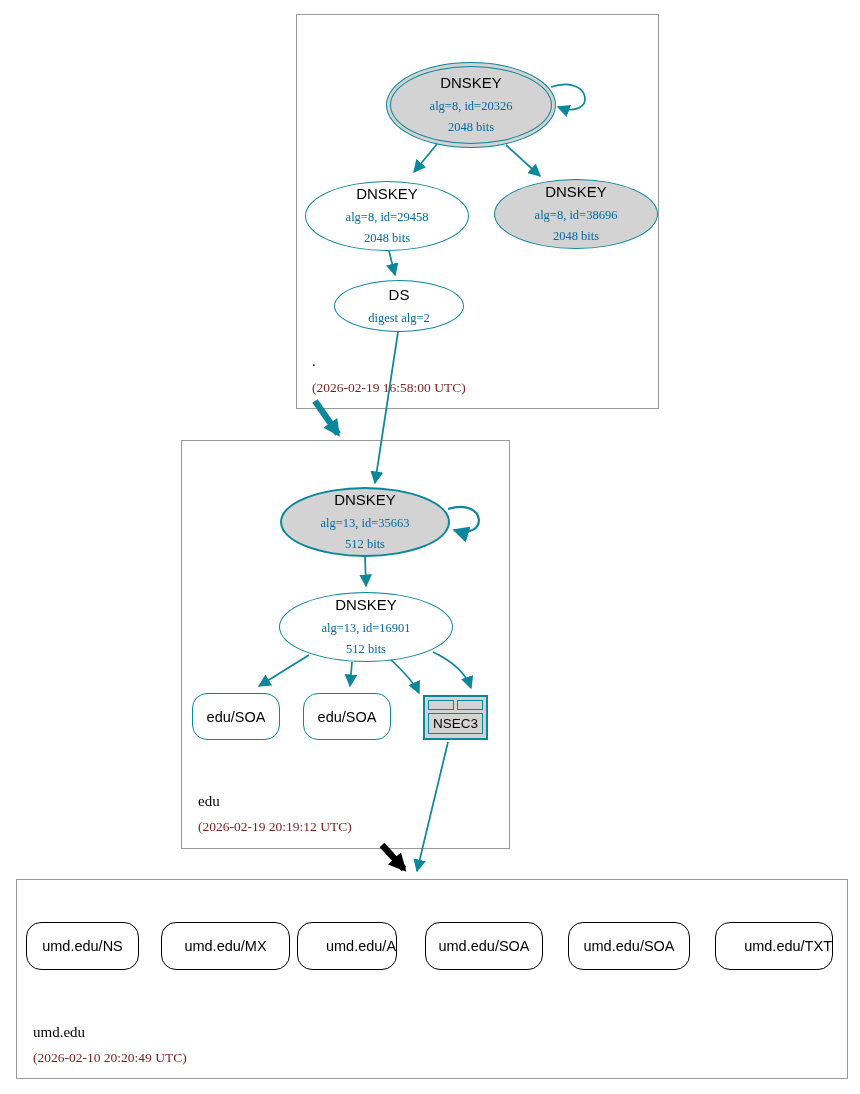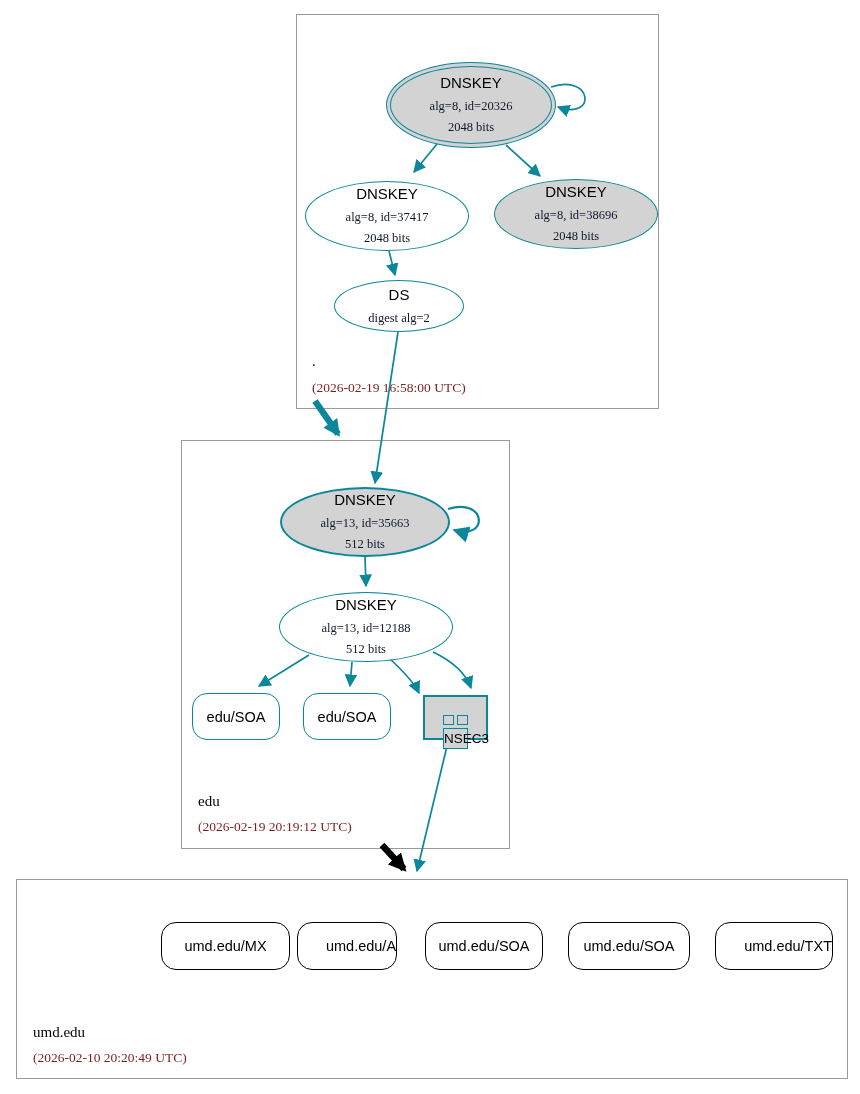--- a/index.html
+++ b/index.html
@@ -10,25 +10,25 @@
   .zone-box{position:absolute;border:1px solid #9b9b9b;background:transparent;z-index:0;}
   .zone-label{position:absolute;z-index:1;font-size:15px;color:#000;font-family:"Liberation Serif",serif;}
   .zone-ts{position:absolute;z-index:1;font-size:13.5px;color:#7f1d1d;font-family:"Liberation Serif",serif;}
   #edges{position:absolute;left:0;top:0;z-index:2;pointer-events:none;}
   .node{position:absolute;z-index:3;display:flex;flex-direction:column;align-items:center;justify-content:center;box-sizing:border-box;text-align:center;}
   .ellipse{border-radius:50%;background:#fff;border:1.7px solid #0a879a;gap:7px;}
   .ellipse.gray{background:#d3d3d3;}
   .ellipse.double::before{content:"";position:absolute;inset:3px;border:1.6px solid #0a879a;border-radius:50%;pointer-events:none;}
   .ellipse.thick{border-width:2.6px;}
   .node-title{font-family:"Liberation Sans",sans-serif;font-size:15px;line-height:1.1;color:#000;}
-  .node-detail{font-family:"Liberation Serif",serif;font-size:12.5px;line-height:1.15;color:#0f172a;}
+  .node-detail{font-family:"Liberation Serif",serif;font-size:12.5px;line-height:1.15;color:#0369a1;}
   .rrset{border-radius:15px;background:#fff;font-family:"Liberation Sans",sans-serif;font-size:14.5px;color:#000;}
   .rrset.secure{border:1.6px solid #0a879a;}
   .rrset.plain{border:1.8px solid #000;}
-  .nsec3{border:2.6px solid #0a879a;background:#d3d3d3;padding:18px;z-index:3;position:absolute;box-sizing:border-box;}
+  .nsec3{border:2.6px solid #0a879a;background:#d3d3d3;padding:3px;z-index:3;position:absolute;box-sizing:border-box;}
   .nsec3-row{display:flex;gap:3px;height:10px;}
   .nsec3-cell{flex:1;border:1px solid #0a879a;background:#d3d3d3;box-sizing:border-box;}
   .nsec3-label{margin-top:3px;border:1px solid #0a879a;background:#d3d3d3;text-align:center;
     font-family:"Liberation Sans",sans-serif;font-size:13.5px;line-height:19px;height:21px;box-sizing:border-box;color:#000;}
 </style>
 </head>
 <body>
 
 <div id="stage">
 
@@ -73,57 +73,60 @@
     <path d="M382,845 L404,869" fill="none" stroke="#000000" stroke-width="6.5" marker-end="url(#arrBigB)"></path>
   </svg>
 
   <div class="node ellipse gray double" style="left:386px;top:62px;width:170px;height:86px;">
     <span class="node-title">DNSKEY</span>
     <span class="node-detail">alg=8, id=20326</span>
     <span class="node-detail">2048 bits</span>
   </div>
   <div class="node ellipse" style="left:305px;top:181px;width:164px;height:70px;">
     <span class="node-title">DNSKEY</span>
-    <span class="node-detail">alg=8, id=37417</span>
+    <span class="node-detail">alg=8, id=29458</span>
     <span class="node-detail">2048 bits</span>
   </div>
   <div class="node ellipse gray" style="left:494px;top:179px;width:164px;height:70px;">
     <span class="node-title">DNSKEY</span>
     <span class="node-detail">alg=8, id=38696</span>
     <span class="node-detail">2048 bits</span>
   </div>
   <div class="node ellipse" style="left:334px;top:280px;width:130px;height:52px;">
     <span class="node-title">DS</span>
     <span class="node-detail">digest alg=2</span>
   </div>
 
   <div class="node ellipse gray thick" style="left:280px;top:487px;width:170px;height:70px;">
     <span class="node-title">DNSKEY</span>
     <span class="node-detail">alg=13, id=35663</span>
     <span class="node-detail">512 bits</span>
   </div>
   <div class="node ellipse" style="left:279px;top:592px;width:174px;height:70px;">
     <span class="node-title">DNSKEY</span>
-    <span class="node-detail">alg=13, id=12188</span>
+    <span class="node-detail">alg=13, id=16901</span>
     <span class="node-detail">512 bits</span>
   </div>
   <div class="node rrset secure" style="left:192px;top:693px;width:88px;height:47px;">
     <span>edu/SOA</span>
   </div>
   <div class="node rrset secure" style="left:303px;top:693px;width:88px;height:47px;">
     <span>edu/SOA</span>
   </div>
   <div class="nsec3" style="left:423px;top:695px;width:65px;height:45px;">
     <div class="nsec3-row">
       <div class="nsec3-cell"></div>
       <div class="nsec3-cell"></div>
     </div>
     <div class="nsec3-label">NSEC3</div>
   </div>
 
+  <div class="node rrset plain" style="left:26px;top:922px;width:113px;height:48px;">
+    <span>umd.edu/NS</span>
+  </div>
   <div class="node rrset plain" style="left:161px;top:922px;width:129px;height:48px;">
     <span>umd.edu/MX</span>
   </div>
   <div class="node rrset plain" style="left:297px;top:922px;width:100px;height:48px;padding-left:28px;">
     <span>umd.edu/A</span>
   </div>
   <div class="node rrset plain" style="left:425px;top:922px;width:118px;height:48px;">
     <span>umd.edu/SOA</span>
   </div>
   <div class="node rrset plain" style="left:568px;top:922px;width:122px;height:48px;">

